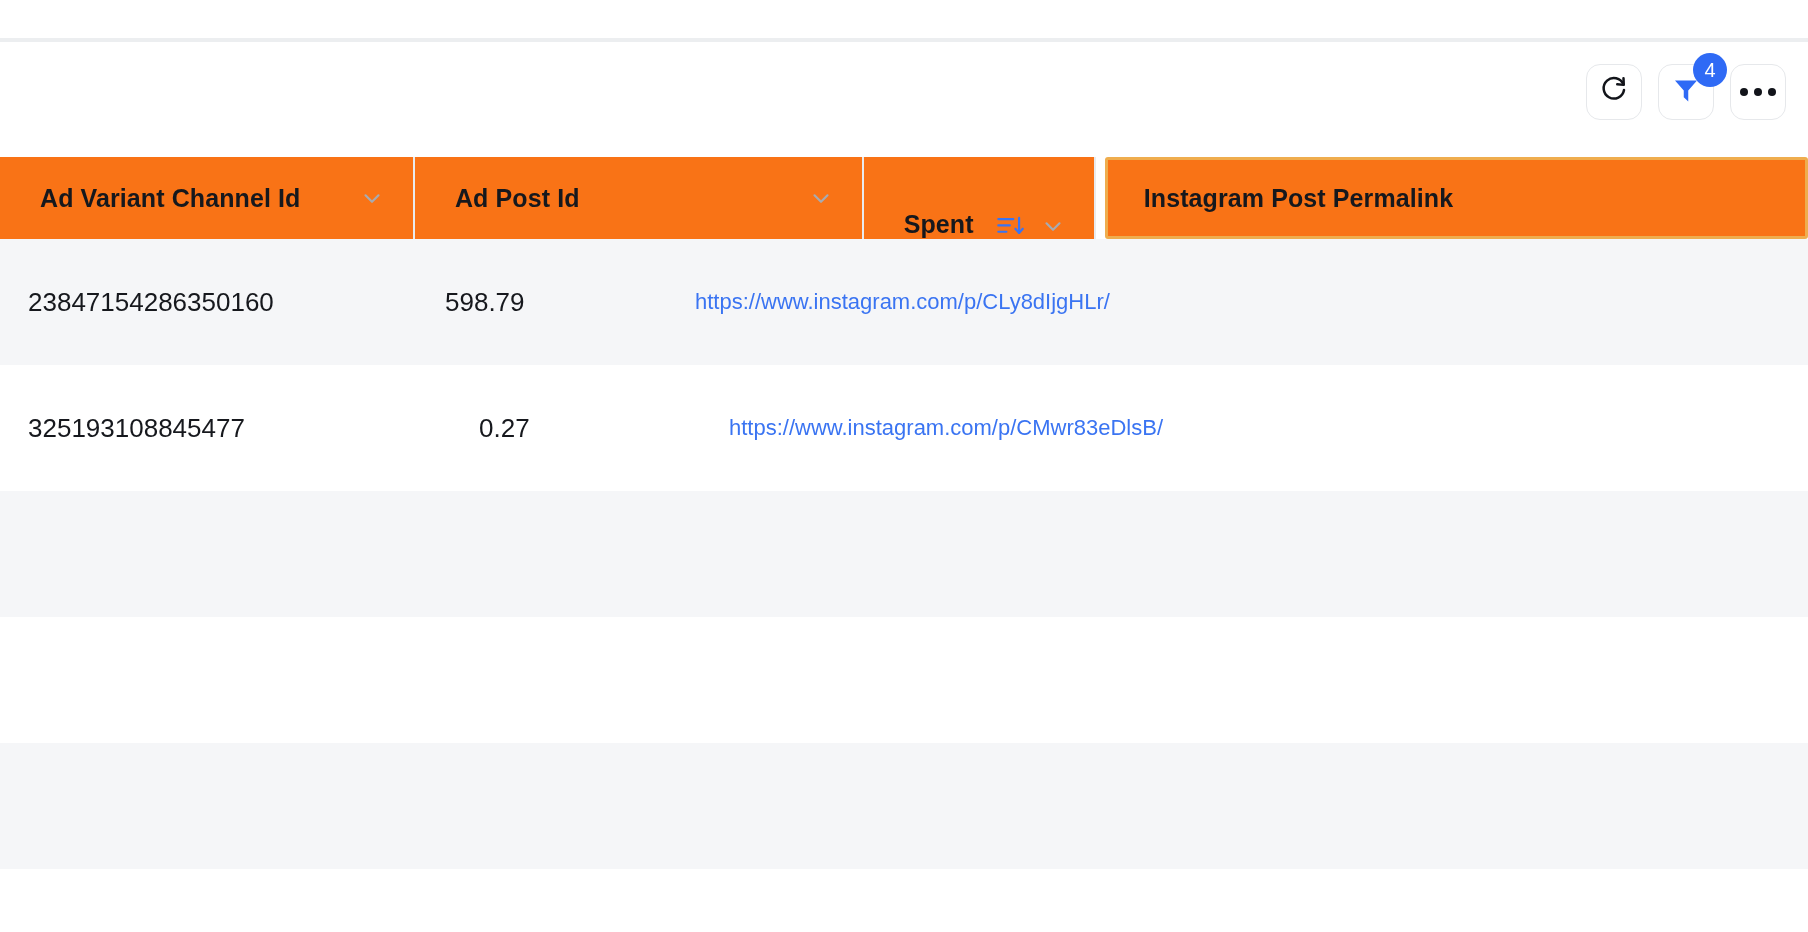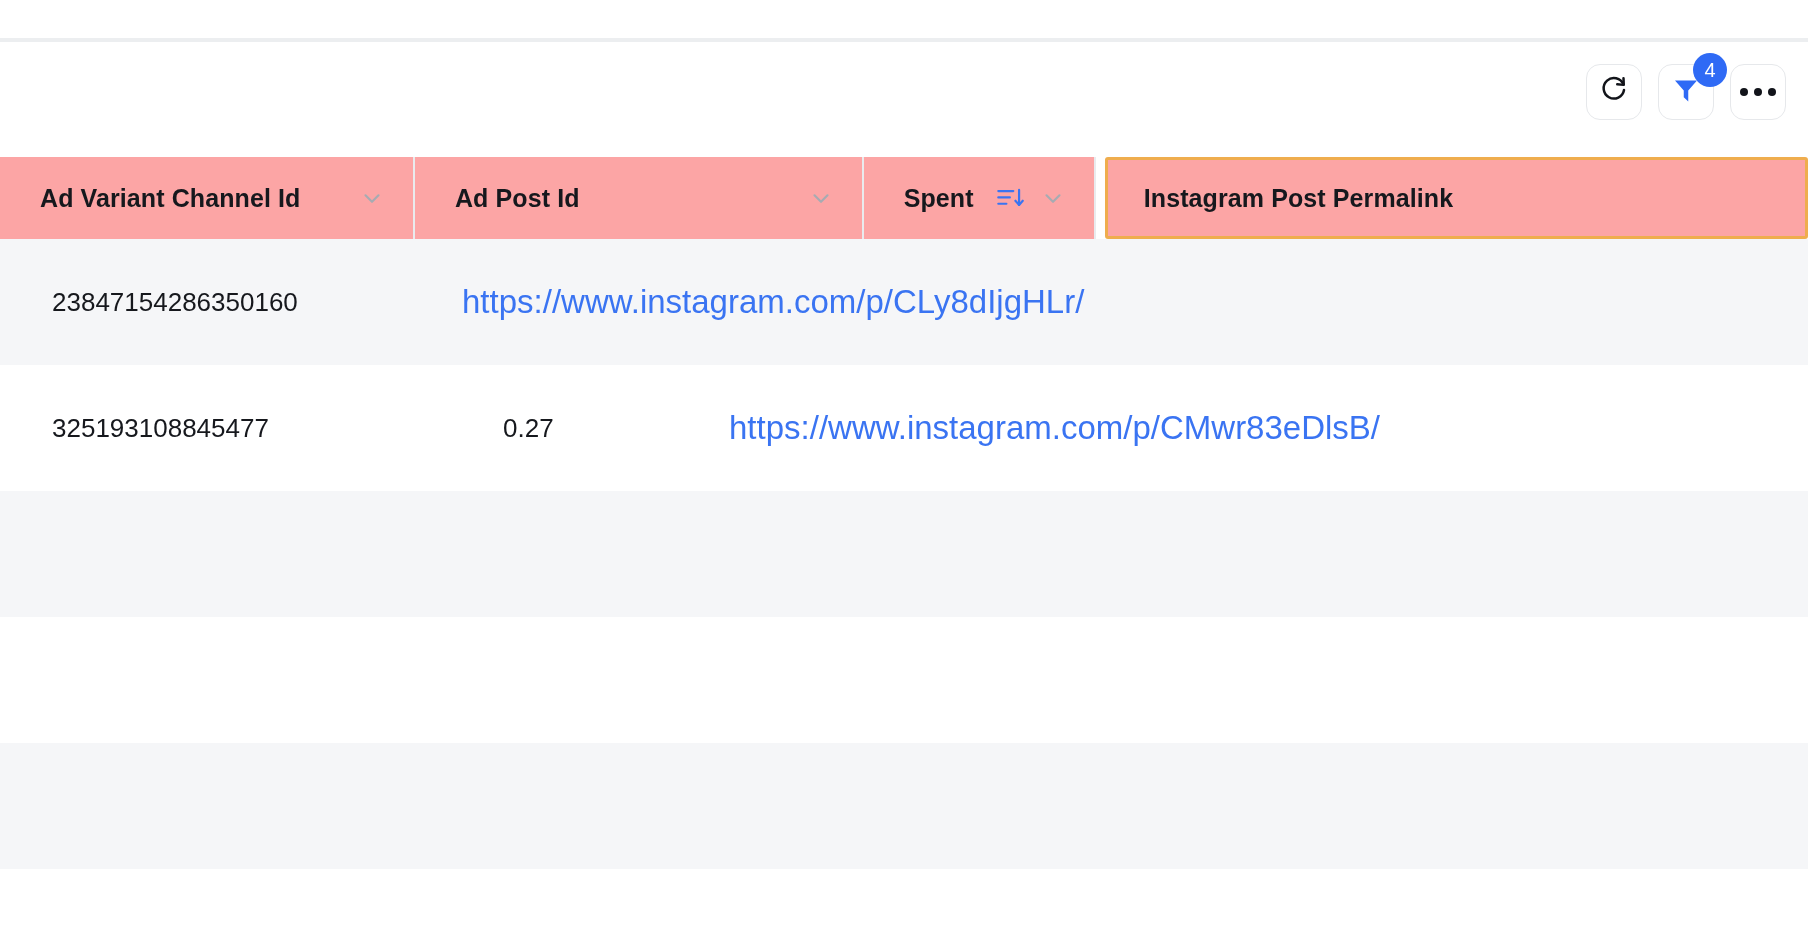--- a/index.html
+++ b/index.html
@@ -98,26 +98,26 @@
     background: #ffffff;
     display: flex;
     align-items: stretch;
   }
 
   .hcell {
     position: relative;
     display: flex;
     align-items: center;
     padding: 0 28px 0 40px;
-    background: #fca5a5;
+    background: #f97316;
     border-right: 2px solid #e9ebee;
   }
   .hcell.c0 { width: 417px; }
   .hcell.c1 { width: 451px; }
-  .hcell.c2 { width: 233px; }
+  .hcell.c2 { width: 233px; align-items: flex-end; }
   .hcell.c3 {
     width: 707px;
     border-right: none;
     border: 3px solid #efad4e;
     border-radius: 3px;
     padding-left: 36px;
     margin-left: 9px;
   }
 
   .hlabel {
@@ -155,33 +155,33 @@
   }
   .row.odd  { background: #f5f6f8; }
   .row.even { background: #ffffff; }
 
   .cell {
     display: flex;
     align-items: center;
     height: 100%;
     font-size: 26px;
     color: #16181d;
-    padding: 0 20px 0 52px;
+    padding: 0 20px 0 28px;
     white-space: nowrap;
     overflow: hidden;
   }
   .cell.c0 { width: 417px; }
   .cell.c1 { width: 451px; }
   .cell.c2 { width: 233px; }
   .cell.c3 { width: 707px; padding-left: 45px; }
 
   .link {
     color: #3a74f2;
     text-decoration: none;
-    font-size: 33px;
+    font-size: 22px;
     cursor: pointer;
   }
 
   .empty-row { height: 126px; }
   .empty-row.odd  { background: #f5f6f8; }
   .empty-row.even { background: #ffffff; }
 </style>
 </head>
 <body>
 
@@ -263,20 +263,21 @@
       </div>
 
       <div class="hcell c3">
         <span class="hlabel">Instagram Post Permalink</span>
       </div>
 
     </div>
 
     <div class="row odd">
       <div class="cell c0">23847154286350160</div>
+      <div class="cell c2">598.79</div>
       <div class="cell c3">
         <span class="link">https://www.instagram.com/p/CLy8dIjgHLr/</span>
       </div>
     </div>
 
     <div class="row even">
       <div class="cell c1">325193108845477</div>
       <div class="cell c2">0.27</div>
       <div class="cell c3">
         <span class="link">https://www.instagram.com/p/CMwr83eDlsB/</span>

